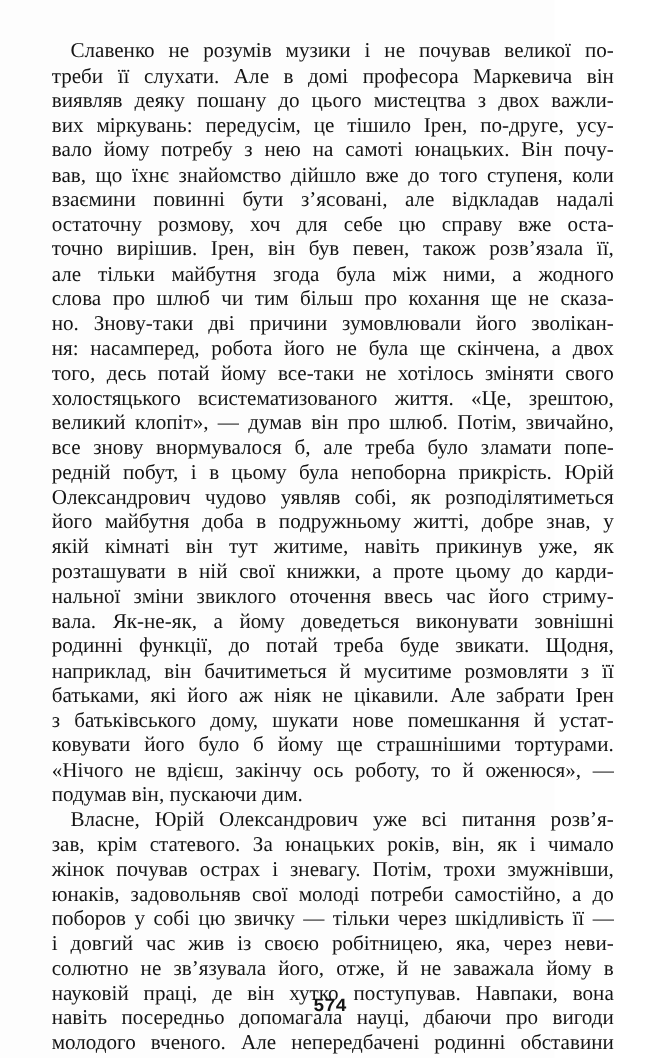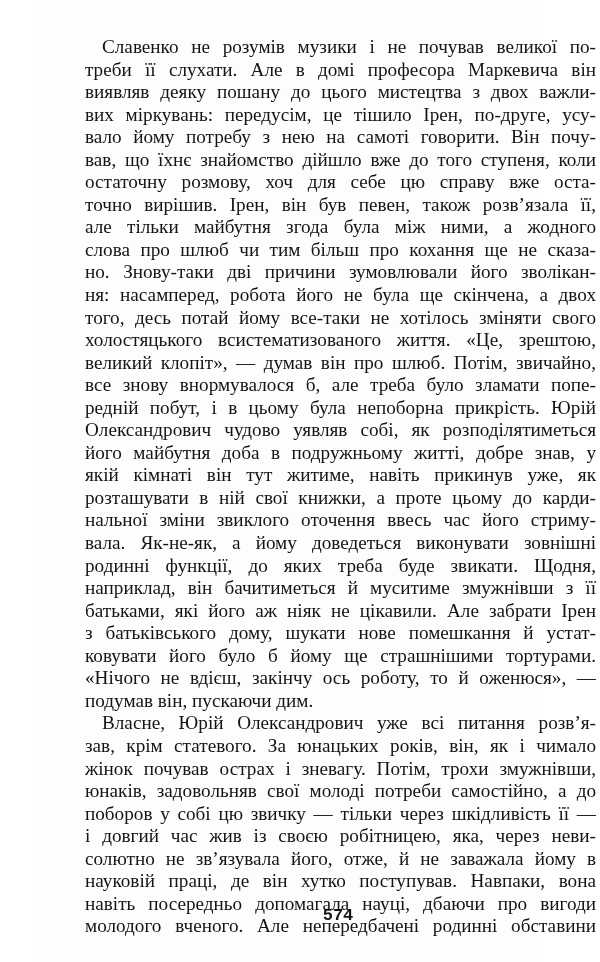--- a/index.html
+++ b/index.html
@@ -1,17 +1,17 @@
 <!DOCTYPE html>
 <html><head>
 <meta charset="utf-8">
 <style>
   html, body { margin: 0; padding: 0; background: #ffffff; }
   body { width: 600px; height: 962px; position: relative; overflow: hidden; }
-  .page { position: absolute; left: 0; top: 0; width: 504px; height: 962px; background: #fdfdfd; margin-left: 38px; }
+  .page { position: absolute; left: 0; top: 0; width: 504px; height: 962px; background: #fdfdfd; }
   .text-block {
     position: absolute; left: 47px; top: 36px; width: 511px;
     font-family: "Liberation Serif", serif;
     font-size: 19.2px; line-height: 22.55px; color: #141414;
   }
   .line {
     display: block; white-space: nowrap; text-align: justify; text-align-last: justify;
     height: 22.55px; overflow: visible;
   }
   .line.indent { padding-left: 17px; }
@@ -24,41 +24,42 @@
 </head>
 <body>
 
 <div class="page">
   <div class="text-block">
     <div>
       <span class="line indent">Славенко не розумів музики і не почував великої по-</span>
       <span class="line">треби її слухати. Але в домі професора Маркевича він</span>
       <span class="line">виявляв деяку пошану до цього мистецтва з двох важли-</span>
       <span class="line">вих міркувань: передусім, це тішило Ірен, по-друге, усу-</span>
-      <span class="line">вало йому потребу з нею на самоті говорити. Він почу-</span>
+      <span class="line">вало йому потребу з нею на самоті юнацьких. Він почу-</span>
       <span class="line">вав, що їхнє знайомство дійшло вже до того ступеня, коли</span>
+      <span class="line">взаємини повинні бути з’ясовані, але відкладав надалі</span>
       <span class="line">остаточну розмову, хоч для себе цю справу вже оста-</span>
       <span class="line">точно вирішив. Ірен, він був певен, також розв’язала її,</span>
       <span class="line">але тільки майбутня згода була між ними, а жодного</span>
       <span class="line">слова про шлюб чи тим більш про кохання ще не сказа-</span>
       <span class="line">но. Знову-таки дві причини зумовлювали його зволікан-</span>
       <span class="line">ня: насамперед, робота його не була ще скінчена, а двох</span>
       <span class="line">того, десь потай йому все-таки не хотілось зміняти свого</span>
       <span class="line">холостяцького всистематизованого життя. «Це, зрештою,</span>
       <span class="line">великий клопіт», — думав він про шлюб. Потім, звичайно,</span>
       <span class="line">все знову внормувалося б, але треба було зламати попе-</span>
       <span class="line">редній побут, і в цьому була непоборна прикрість. Юрій</span>
       <span class="line">Олександрович чудово уявляв собі, як розподілятиметься</span>
       <span class="line">його майбутня доба в подружньому житті, добре знав, у</span>
       <span class="line">якій кімнаті він тут житиме, навіть прикинув уже, як</span>
       <span class="line">розташувати в ній свої книжки, а проте цьому до карди-</span>
       <span class="line">нальної зміни звиклого оточення ввесь час його стриму-</span>
       <span class="line">вала. Як-не-як, а йому доведеться виконувати зовнішні</span>
-      <span class="line">родинні функції, до яких треба буде звикати. Щодня,</span>
-      <span class="line">наприклад, він бачитиметься й муситиме змужнівши з її</span>
+      <span class="line">родинні функції, до потай треба буде звикати. Щодня,</span>
+      <span class="line">наприклад, він бачитиметься й муситиме розмовляти з її</span>
       <span class="line">батьками, які його аж ніяк не цікавили. Але забрати Ірен</span>
       <span class="line">з батьківського дому, шукати нове помешкання й устат-</span>
       <span class="line">ковувати його було б йому ще страшнішими тортурами.</span>
       <span class="line">«Нічого не вдієш, закінчу ось роботу, то й оженюся», —</span>
       <span class="line last">подумав він, пускаючи дим.</span>
     </div>
     <div>
       <span class="line indent">Власне, Юрій Олександрович уже всі питання розв’я-</span>
       <span class="line">зав, крім статевого. За юнацьких років, він, як і чимало</span>
       <span class="line">жінок почував острах і зневагу. Потім, трохи змужнівши,</span>

